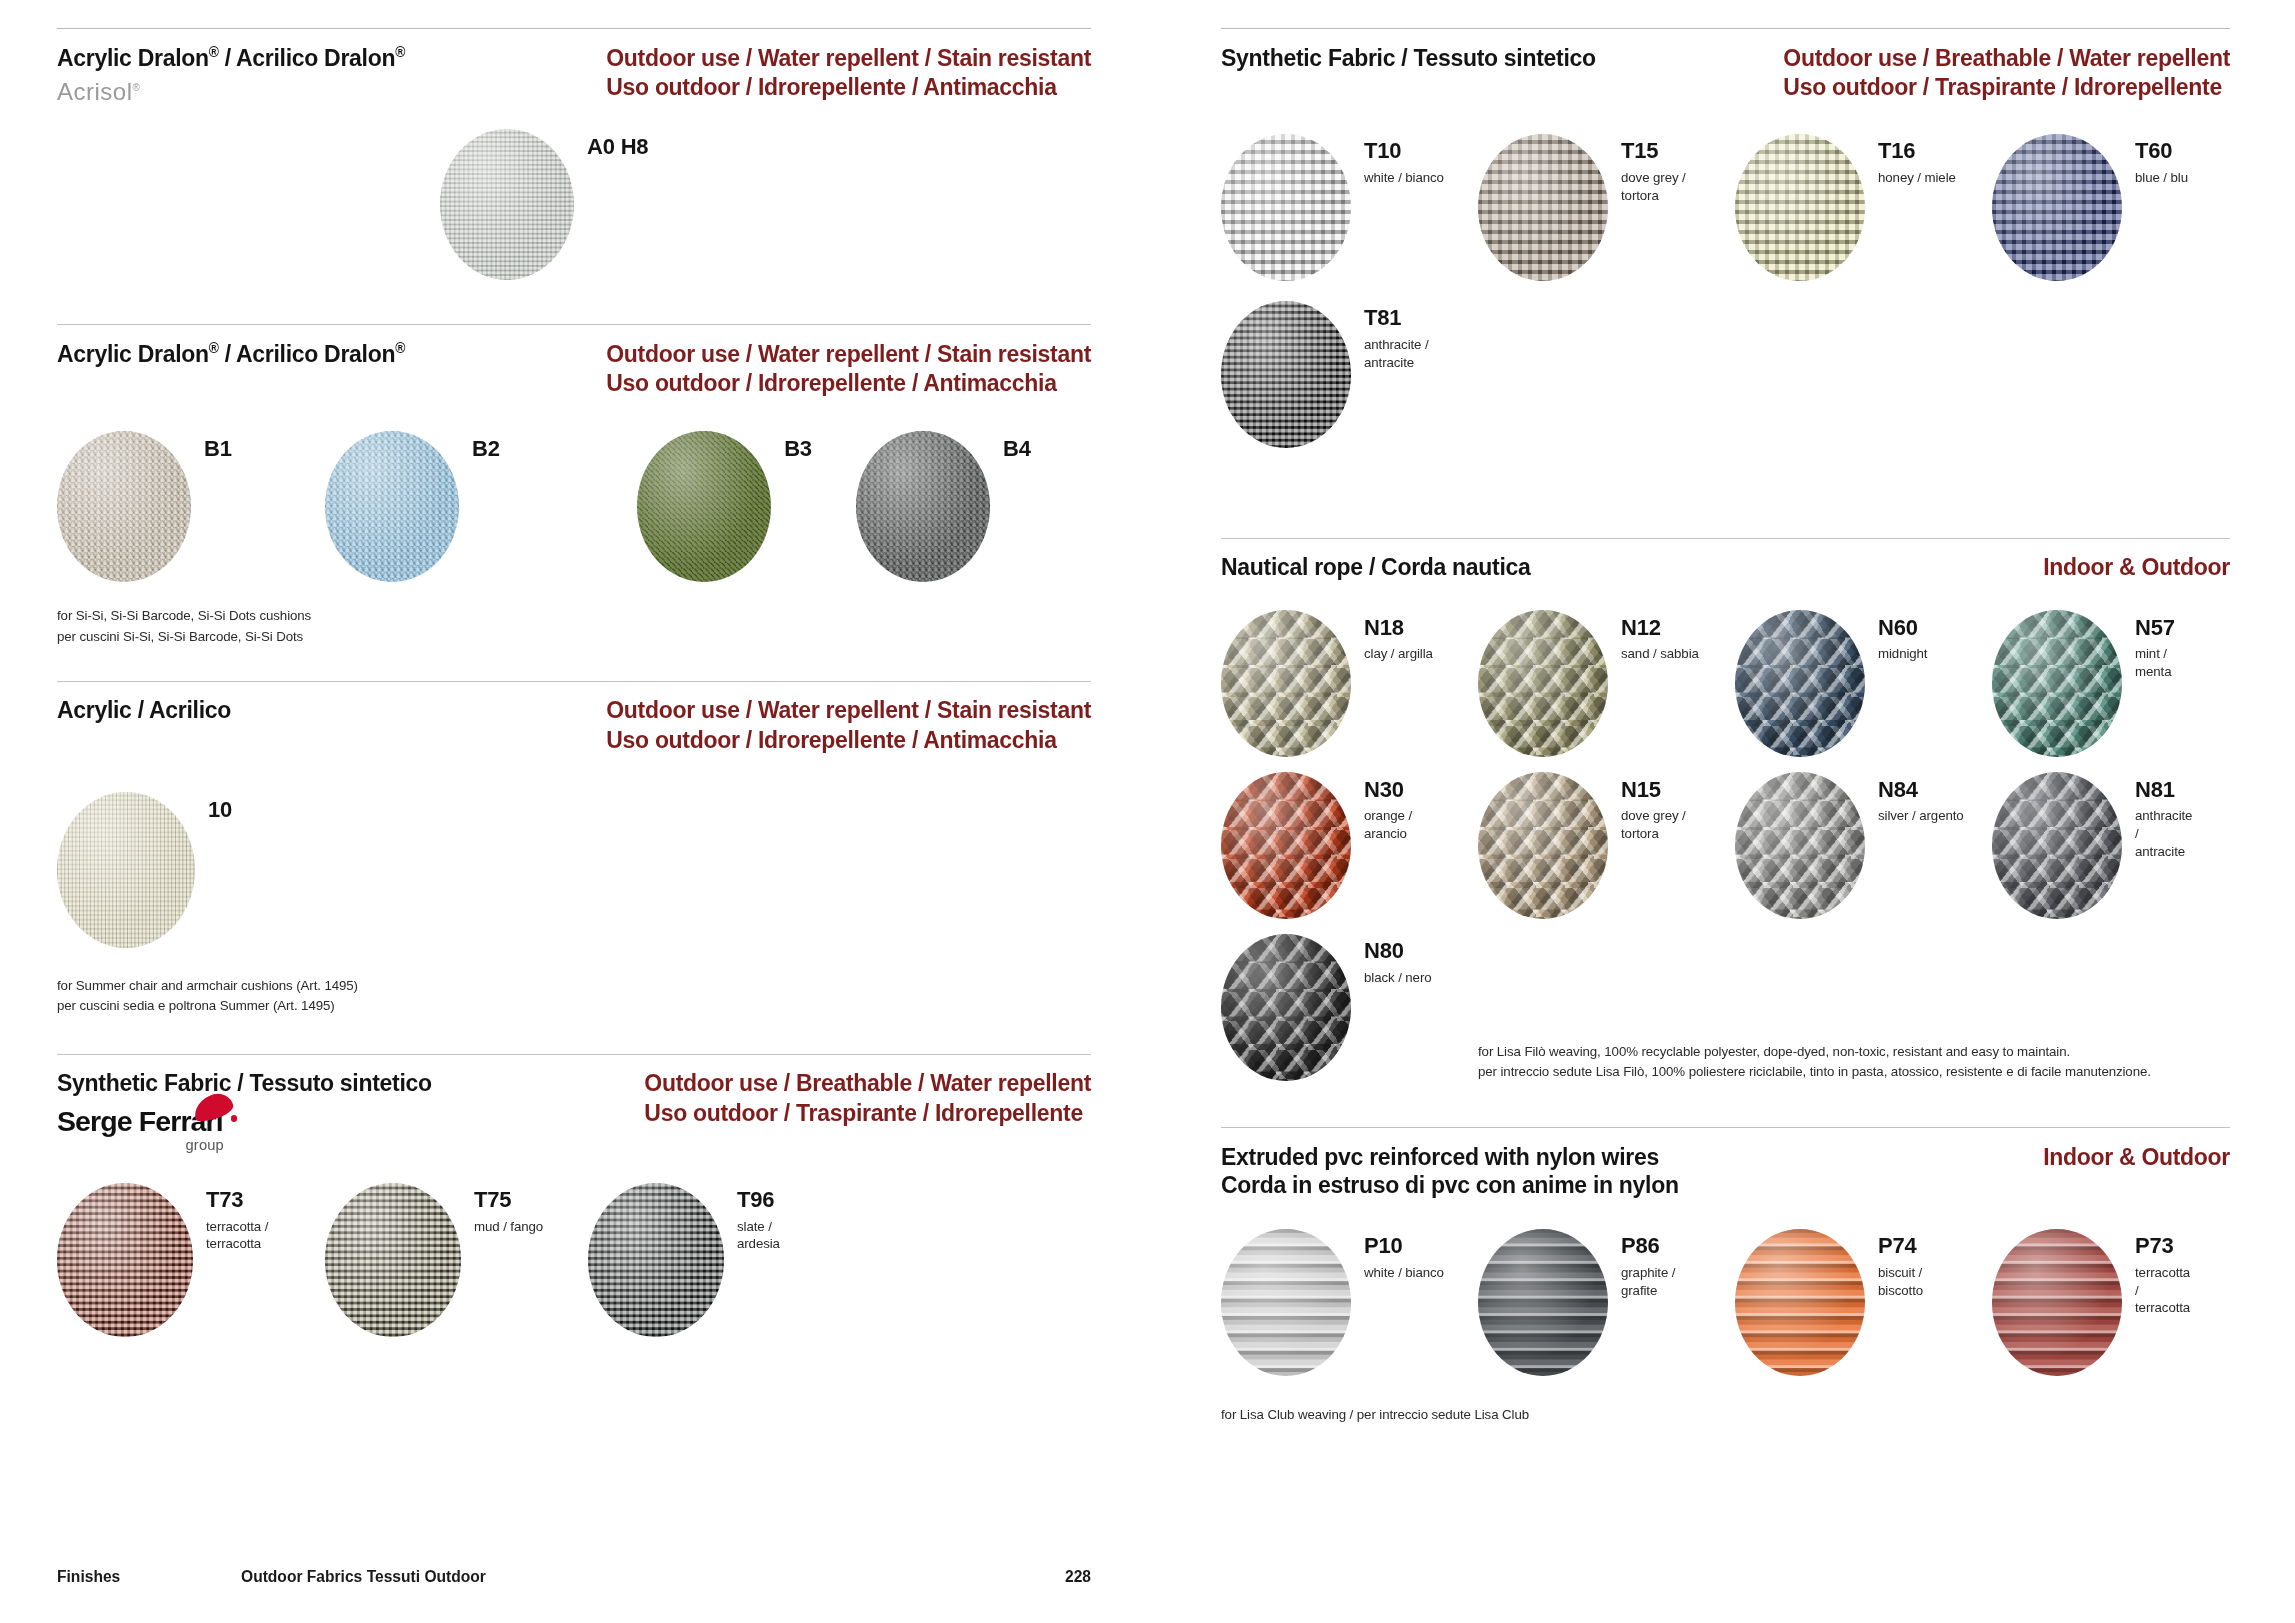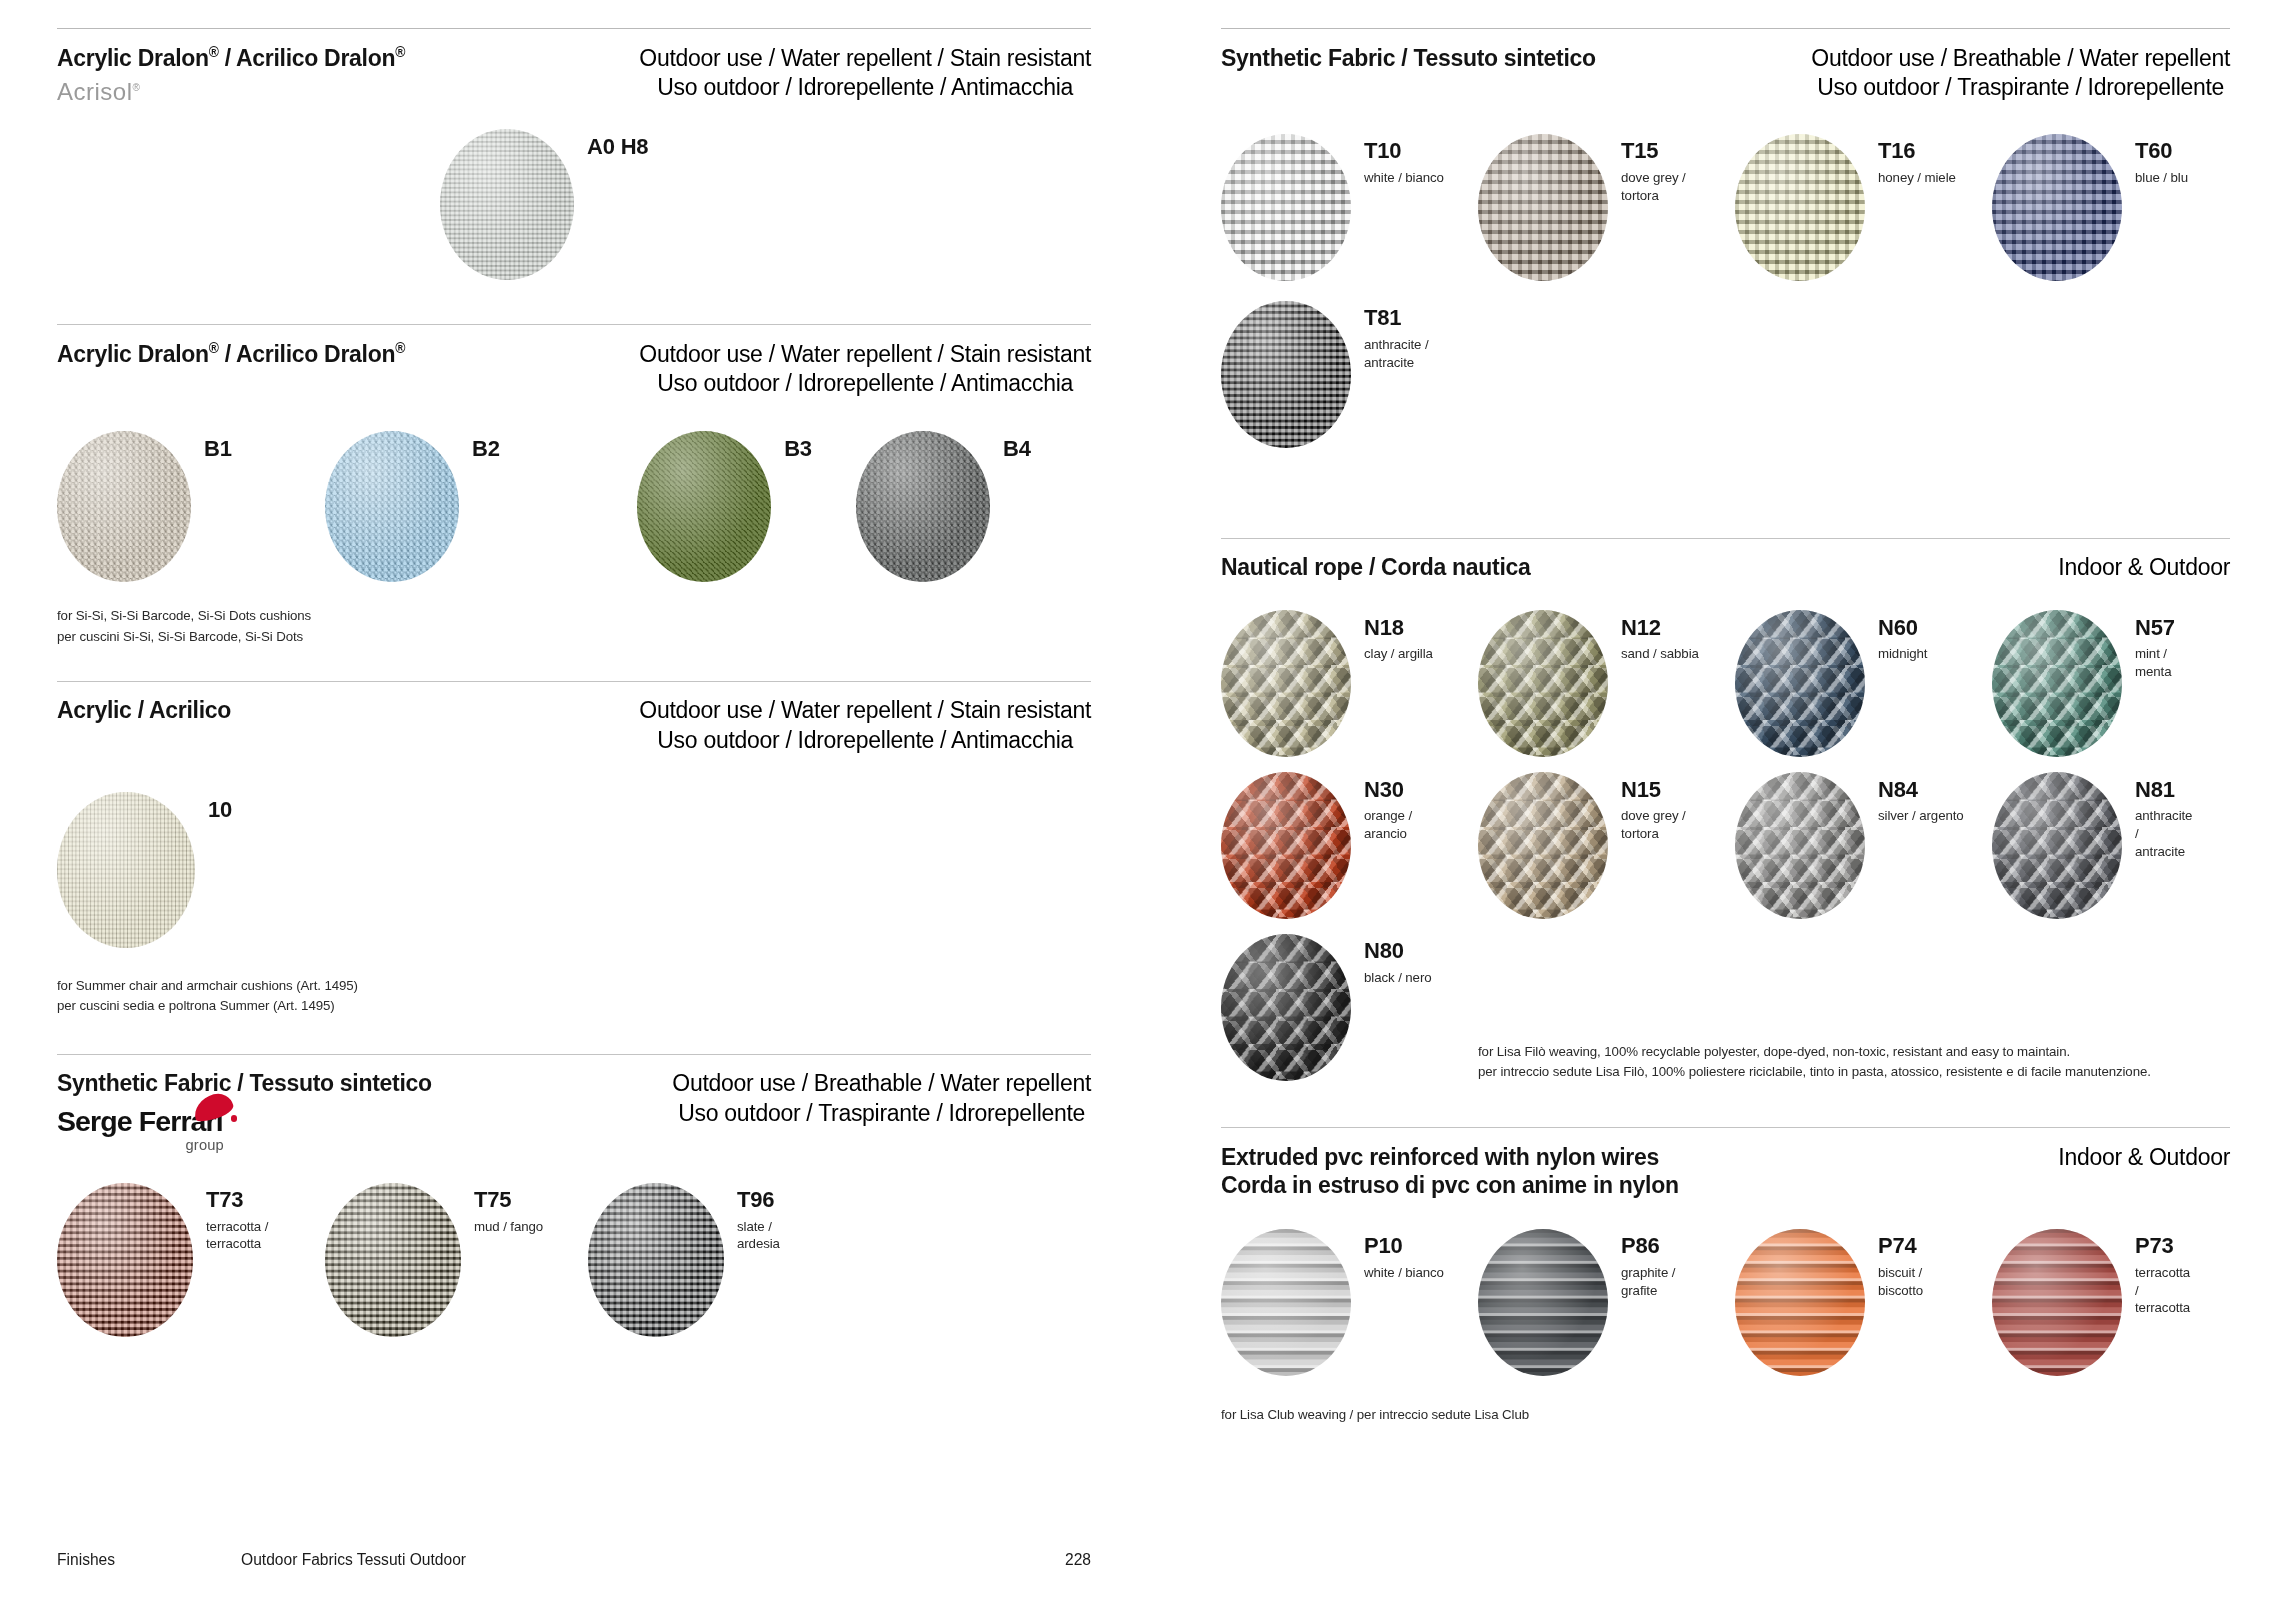--- a/index.html
+++ b/index.html
@@ -23,22 +23,22 @@
   .sec-head {
     display: flex; justify-content: space-between; align-items: flex-start;
     padding-top: 14.7px;
   }
   .sec-title {
     font-weight: bold; font-size: 23px; letter-spacing: -0.3px;
     line-height: 1.24; color: #141414;
   }
   .sec-title .sup { font-size: 13.8px; vertical-align: super; font-weight: bold; }
   .sec-props {
-    font-size: 23px; line-height: 1.28; text-align: center;
-    color: #000000; letter-spacing: -0.3px; white-space: pre-line;
+    font-size: 23px; line-height: 1.28; text-align: left;
+    color: #7f1d1d; letter-spacing: -0.3px; white-space: pre-line; font-weight: bold;
   }
   .sec-props.rightlab { font-size: 23px; }
 
   .brandmark { margin-top: 5.5px; height: 31px; position: relative; }
   .acrisol {
     font-family: "Liberation Sans", sans-serif;
     font-size: 24px; color: #9a9a9a; letter-spacing: 0.5px;
     font-weight: 300;
   }
   .acrisol .reg { font-size: 10px; vertical-align: super; }
@@ -83,22 +83,22 @@
     font-size: 13.3px; line-height: 1.35; color: #2a2a2a;
     margin-top: 6.4px; white-space: pre-line; letter-spacing: -0.1px;
   }
   .note {
     font-size: 13.3px; line-height: 1.55; color: #2a2a2a;
     white-space: pre-line; letter-spacing: -0.1px;
   }
 
   
   .footer {
-    position: absolute; bottom: 55px; left: 0; right: 0;
-    display: flex; font-size: 15.6px; font-weight: normal; color: #1a1a1a;
+    position: absolute; bottom: 38px; left: 0; right: 0;
+    display: flex; font-size: 15.6px; font-weight: bold; color: #1a1a1a;
   }
   .page-left .footer  { left: 57px; right: 57px; }
   .page-right .footer { left: 73px; right: 66px; }
   .footer .f1 { width: 184px; }
   .footer .f2 { flex: 1; }
   .footer .f3 { text-align: right; }
 
   
   .tex-plain {
     background-image:

